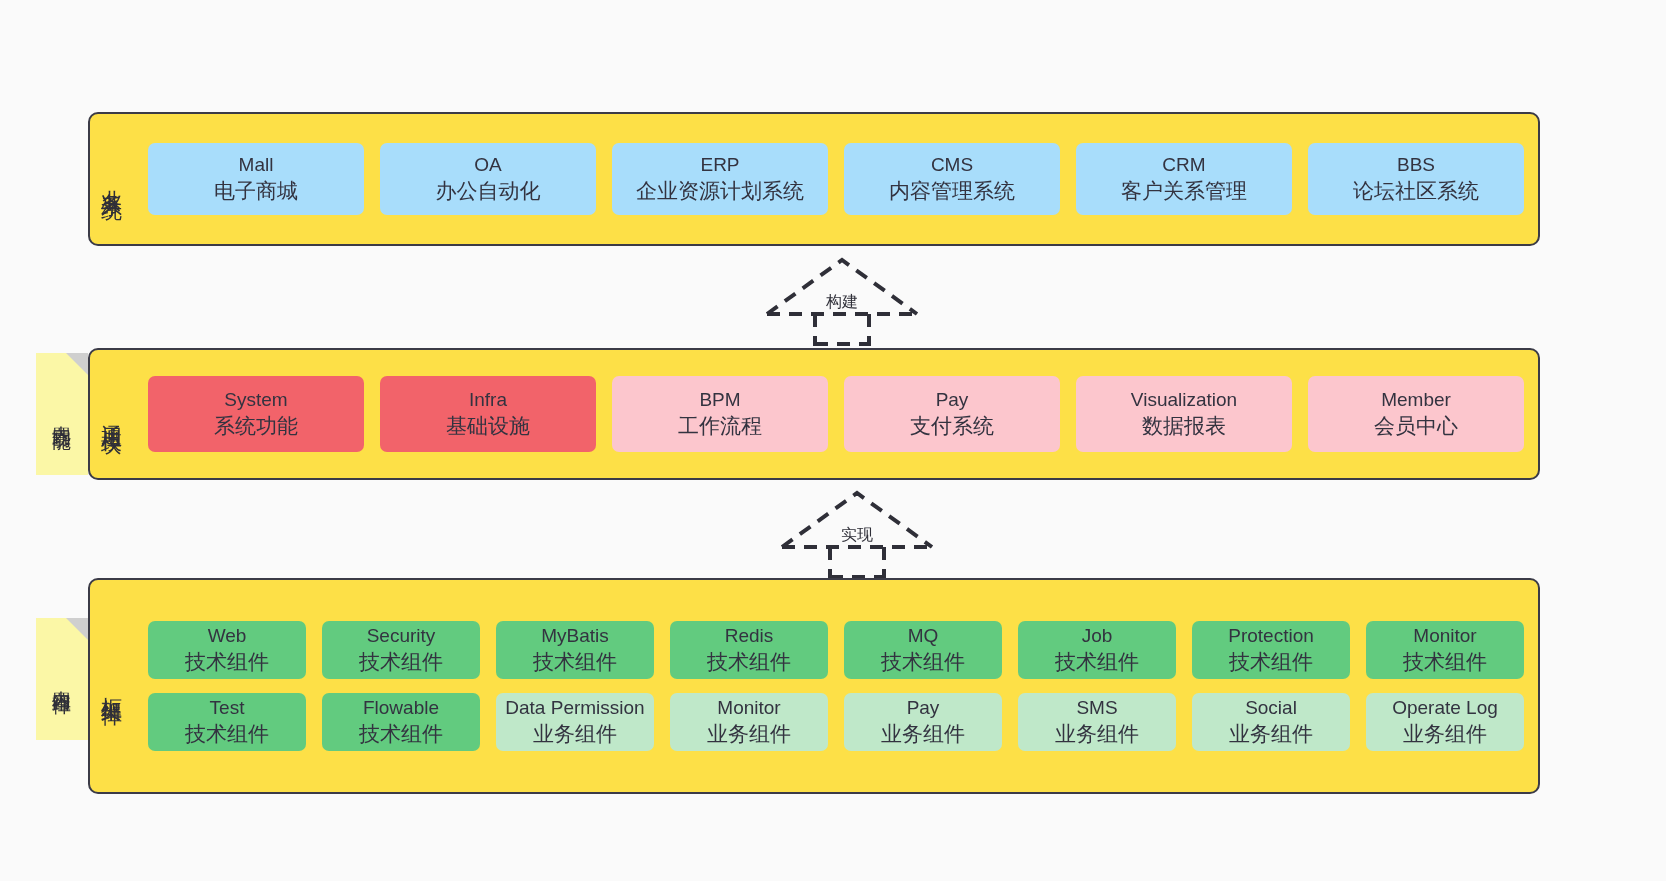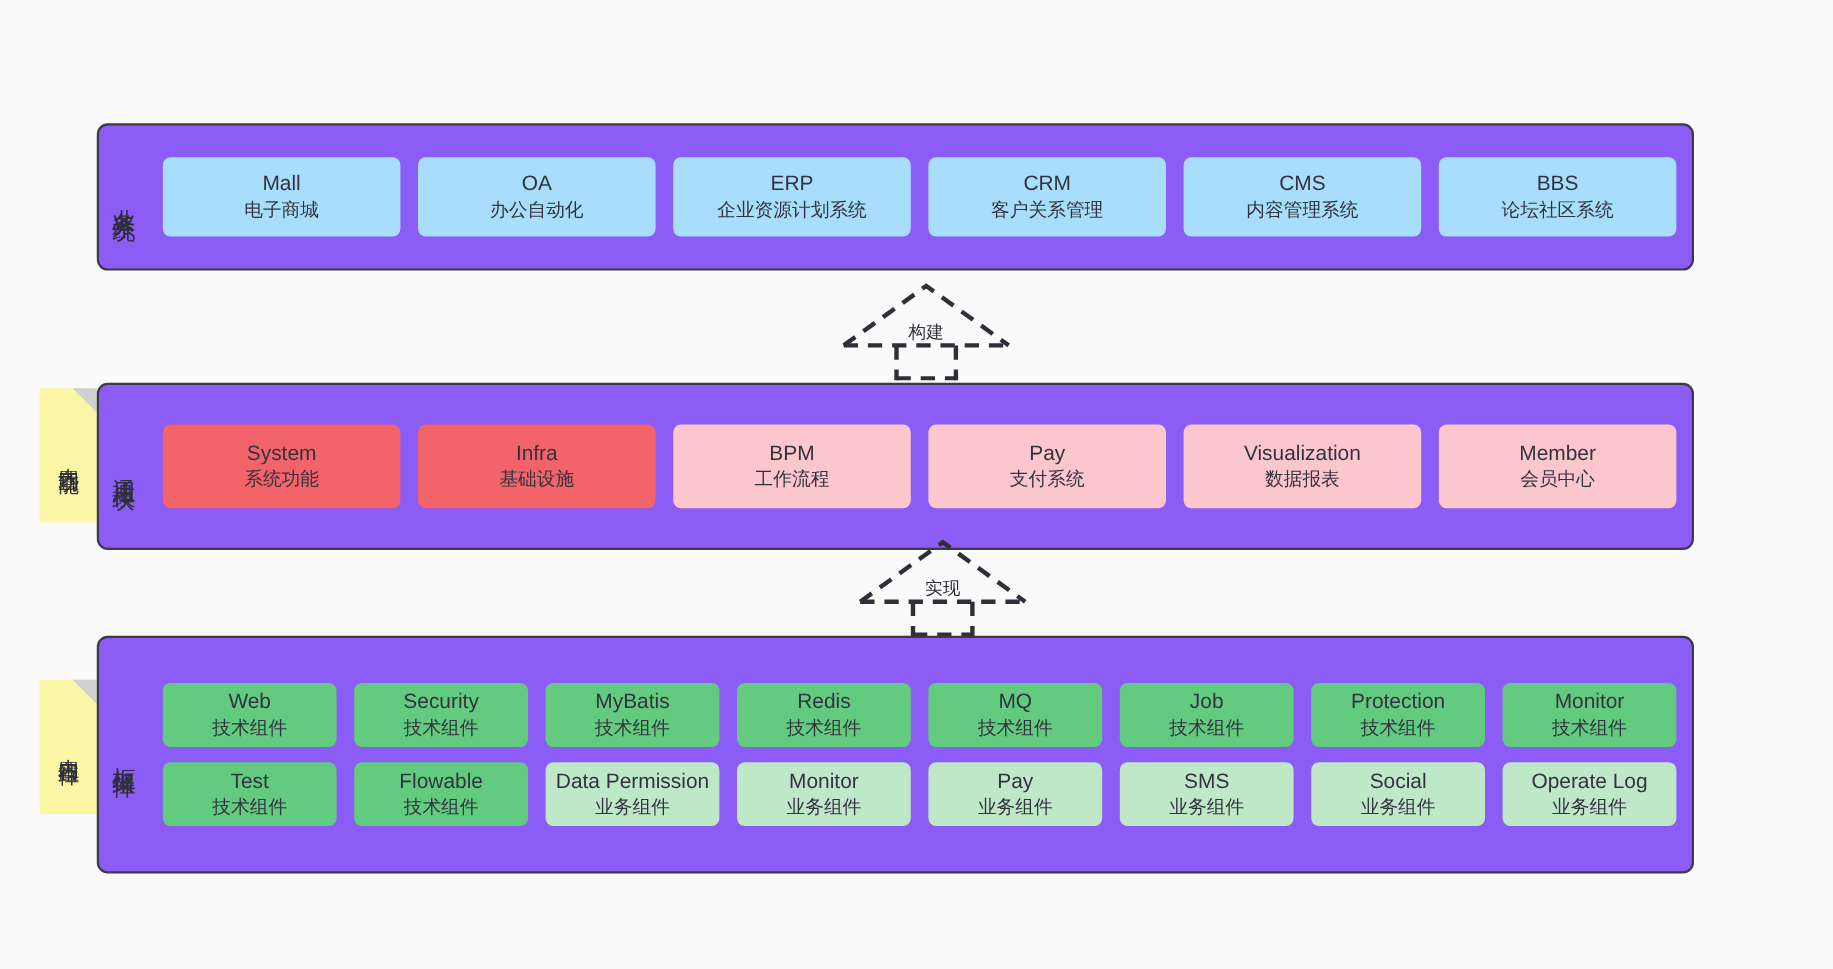--- a/index.html
+++ b/index.html
@@ -14,21 +14,21 @@
   #canvas {
     position: relative;
     width: 1666px;
     height: 881px;
     background: #fafafa;
   }
 
   
   .layer {
     position: absolute;
-    background: #8b5cf6;
+    background: #fde047;
     border: 2px solid #3b3b47;
     border-radius: 10px;
     display: flex;
     align-items: stretch;
     justify-content: flex-end;
   }
 
   
   .layer-title {
     flex: 0 0 auto;
@@ -68,33 +68,33 @@
     flex-direction: column;
     align-items: center;
     justify-content: center;
     text-align: center;
     color: #333340;
     line-height: 1.28;
     padding: 6px 4px;
     cursor: default;
   }
   .card .en  { font-size: 19px; }
-  .card .cn  { font-size: 17px; }
+  .card .cn  { font-size: 21px; }
 
   .card.blue        { background: #a8ddfb; }
   .card.red         { background: #f2636a; }
   .card.pink        { background: #fcc6cd; }
   .card.green       { background: #62cb7f; }
   .card.greenlight  { background: #bfe8c9; }
 
   
   #layer-business { left: 88px;  top: 112px; width: 1452px; height: 134px; }
   #layer-business .card { height: 72px; }
 
-  #layer-modules  { left: 88px;  top: 348px; width: 1452px; height: 152px; }
+  #layer-modules  { left: 88px;  top: 348px; width: 1452px; height: 132px; }
   #layer-modules .card { height: 76px; }
 
   #layer-framework{ left: 88px;  top: 578px; width: 1452px; height: 216px; }
   #layer-framework .card { height: 58px; }
 
   
   .note {
     position: absolute;
     width: 52px;
     background: #fbf7a6;
@@ -159,26 +159,26 @@
         </div>
         <div class="card blue">
           <span class="en">OA</span>
           <span class="cn">办公自动化</span>
         </div>
         <div class="card blue">
           <span class="en">ERP</span>
           <span class="cn">企业资源计划系统</span>
         </div>
         <div class="card blue">
+          <span class="en">CMS</span>
+          <span class="cn">内容管理系统</span>
+        </div>
+        <div class="card blue">
           <span class="en">CRM</span>
           <span class="cn">客户关系管理</span>
-        </div>
-        <div class="card blue">
-          <span class="en">CMS</span>
-          <span class="cn">内容管理系统</span>
         </div>
         <div class="card blue">
           <span class="en">BBS</span>
           <span class="cn">论坛社区系统</span>
         </div>
       </div>
     </div>
   </div>
 
   <div class="connector" id="connector-build">

